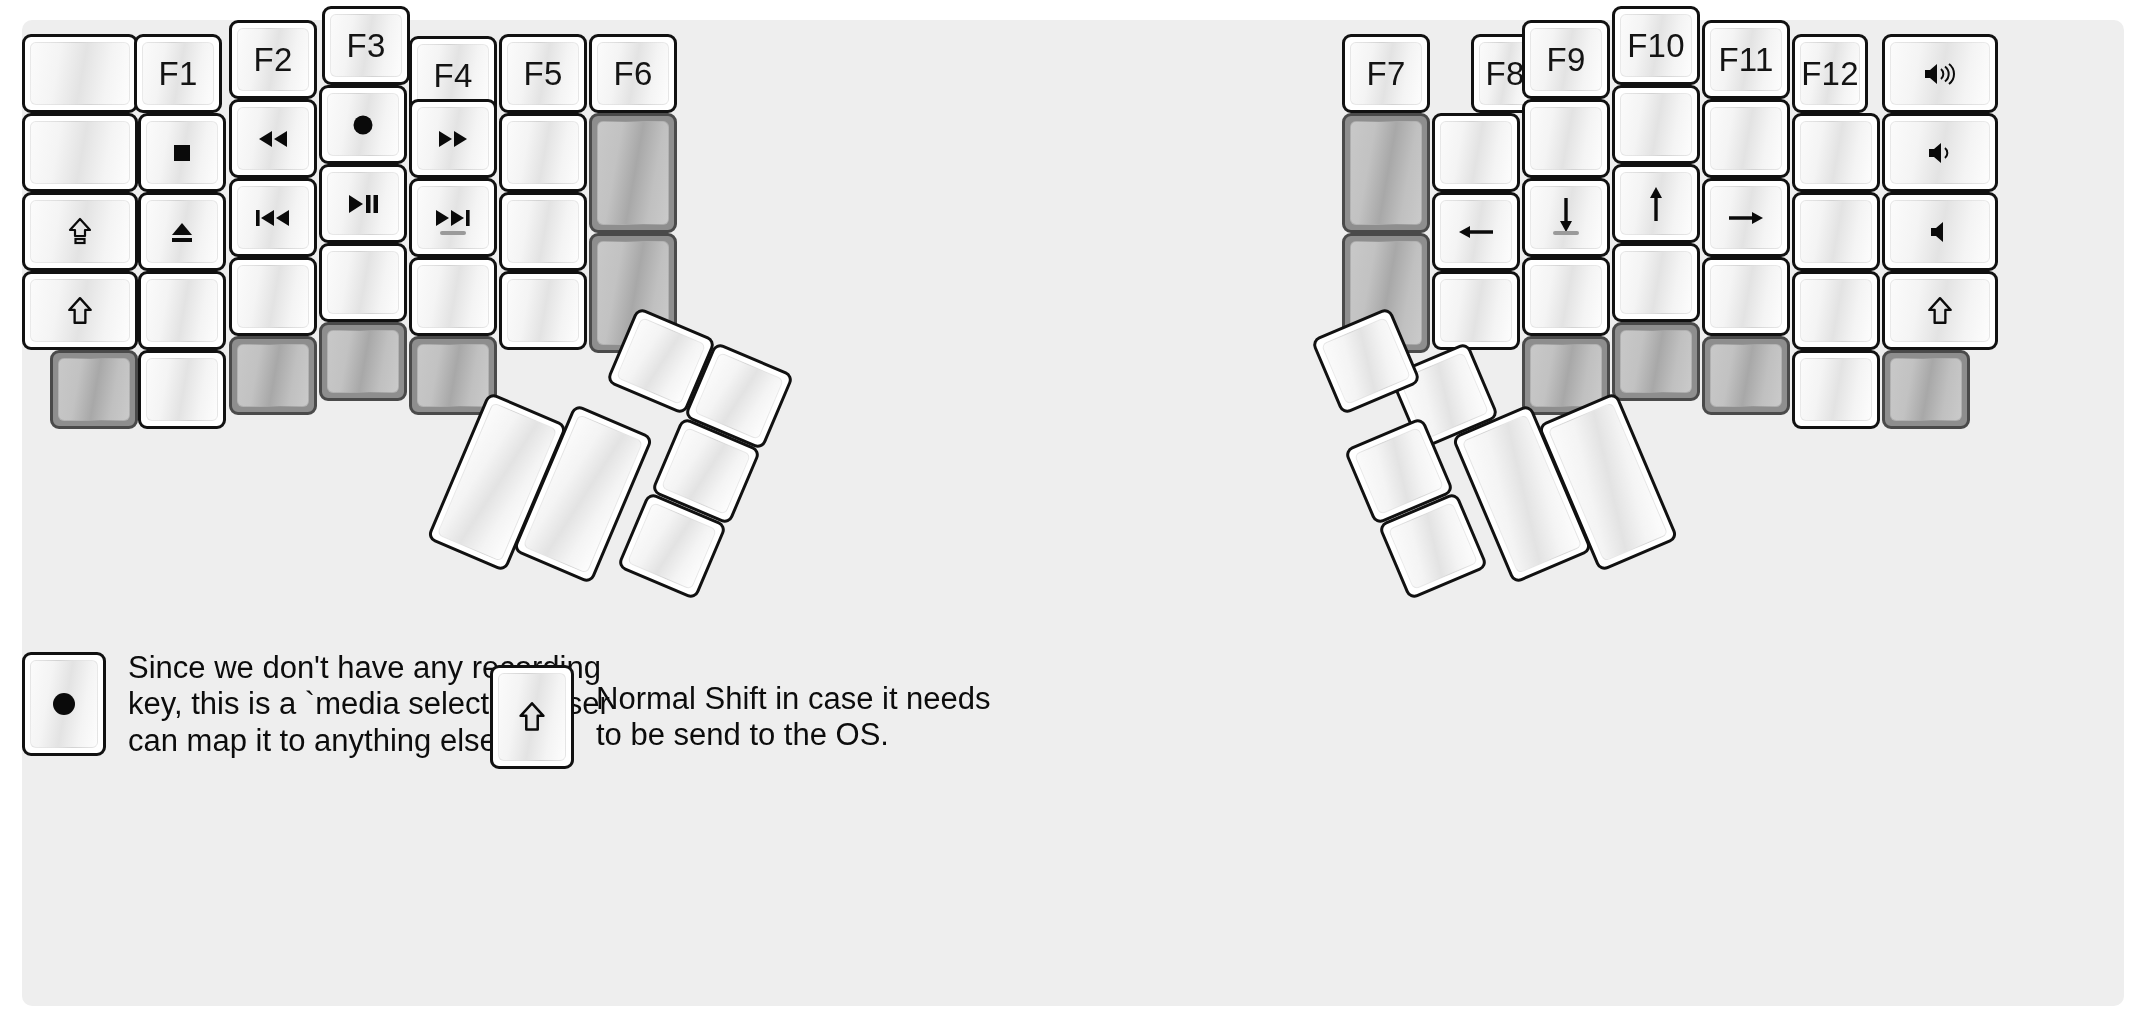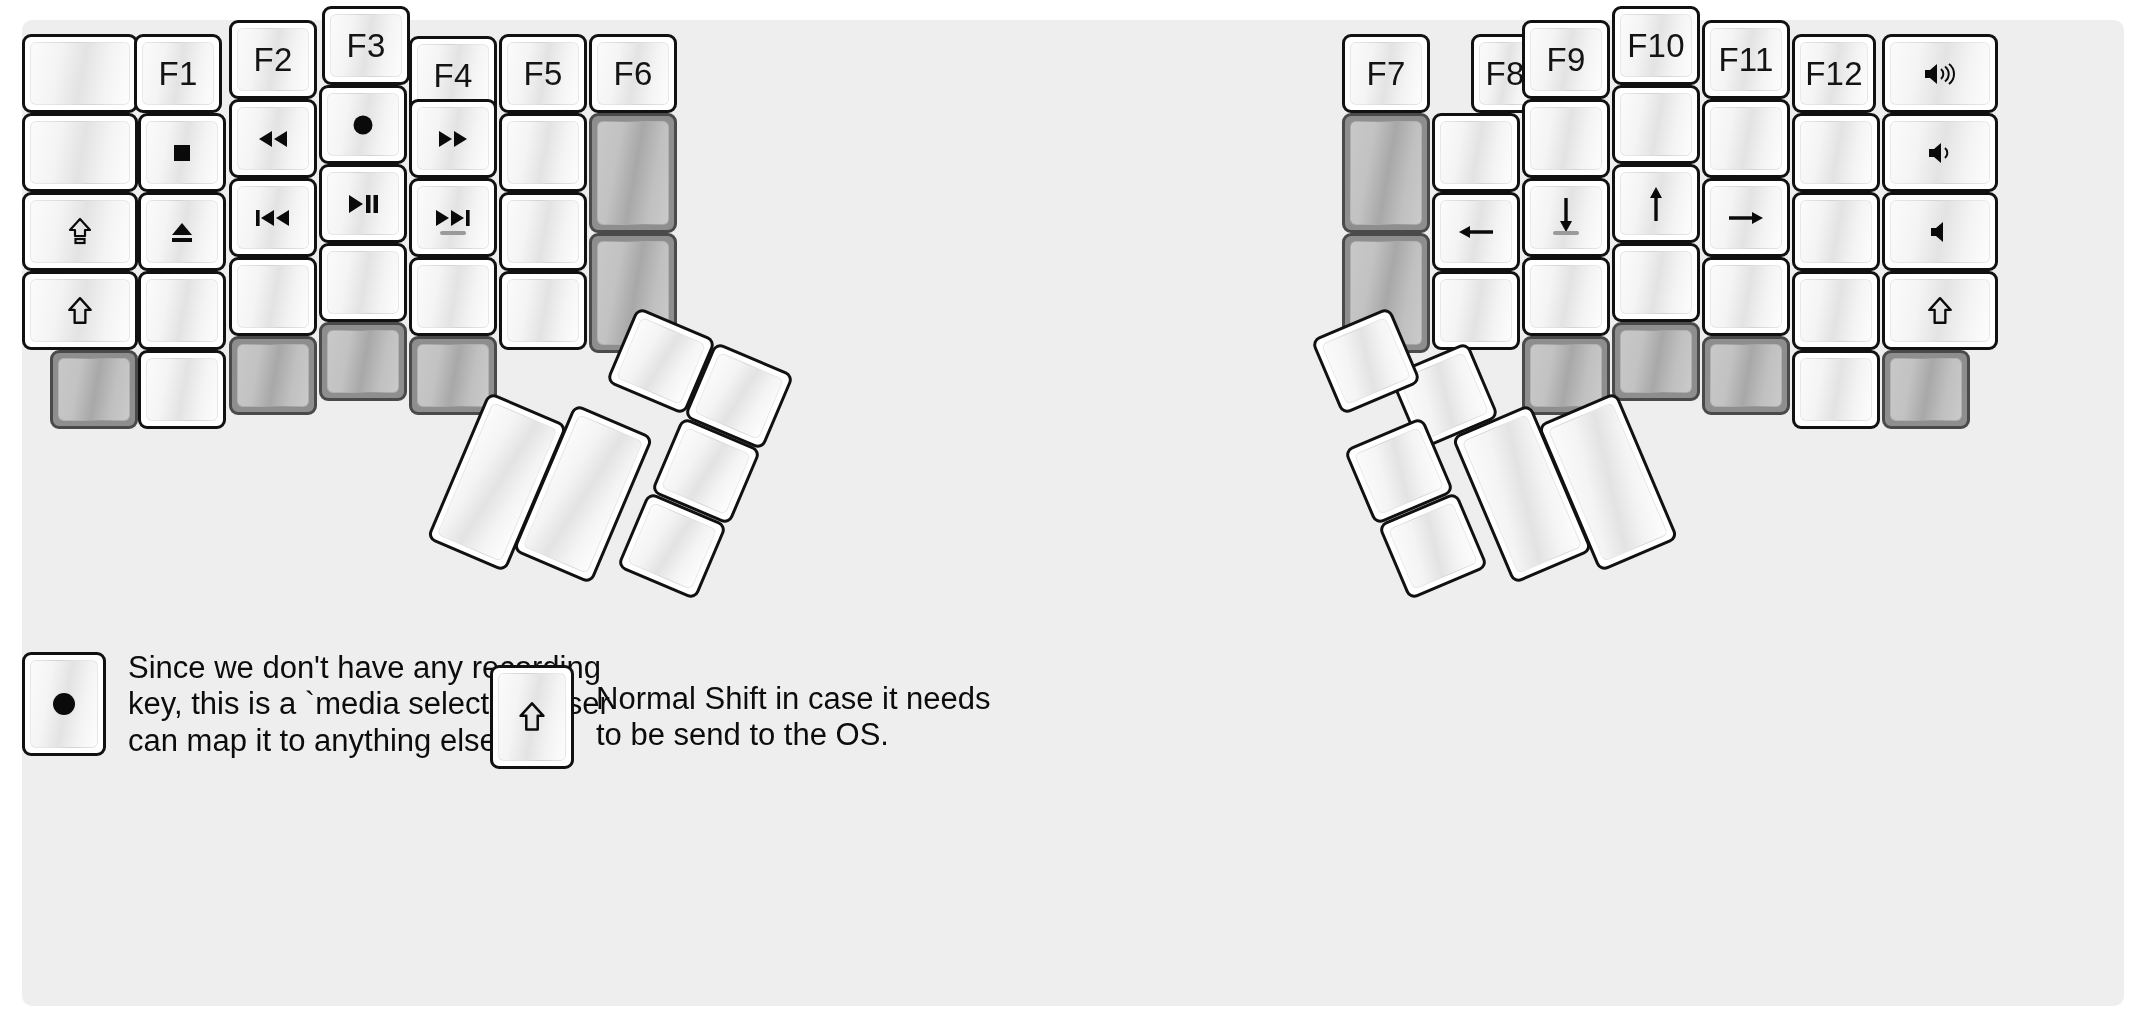--- a/index.html
+++ b/index.html
@@ -437,21 +437,21 @@
             </span>
         </div>
       </div>
       <div class="key" style="left:1680px;top:237px;width:88px;height:79px;">
         <div class="cap"></div>
       </div>
       <div class="key trans" style="left:1680px;top:316px;width:88px;height:79px;">
         <div class="cap"></div>
       </div>
 
-      <div class="key" style="left:1770px;top:14px;width:84px;height:79px;">
+      <div class="key" style="left:1770px;top:14px;width:76px;height:79px;">
         <div class="cap">
             <span class="lbl">F12</span>
           </div>
       </div>
       <div class="key" style="left:1770px;top:93px;width:88px;height:79px;">
         <div class="cap"></div>
       </div>
       <div class="key" style="left:1770px;top:172px;width:88px;height:79px;">
         <div class="cap"></div>
       </div>

